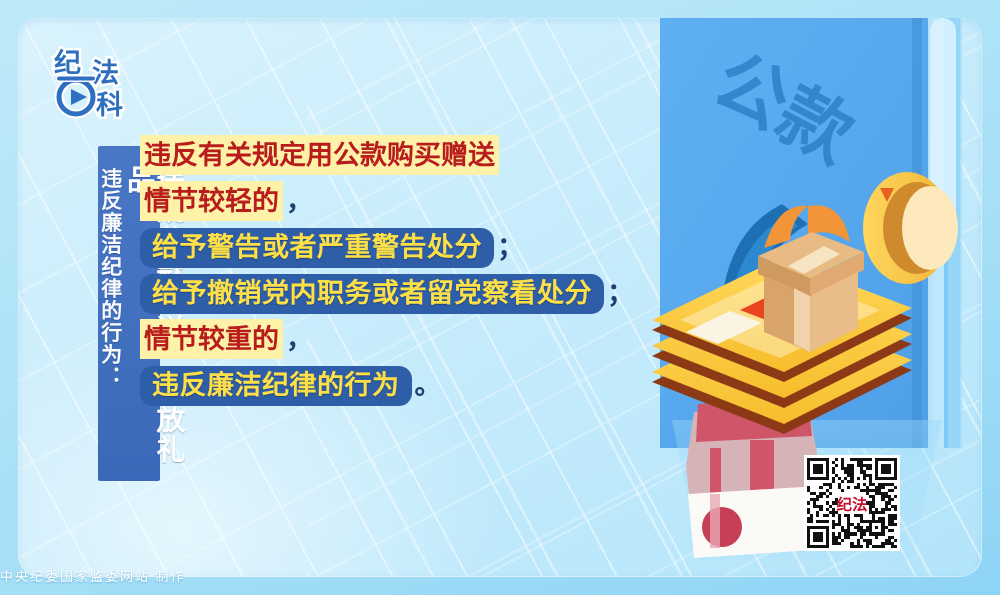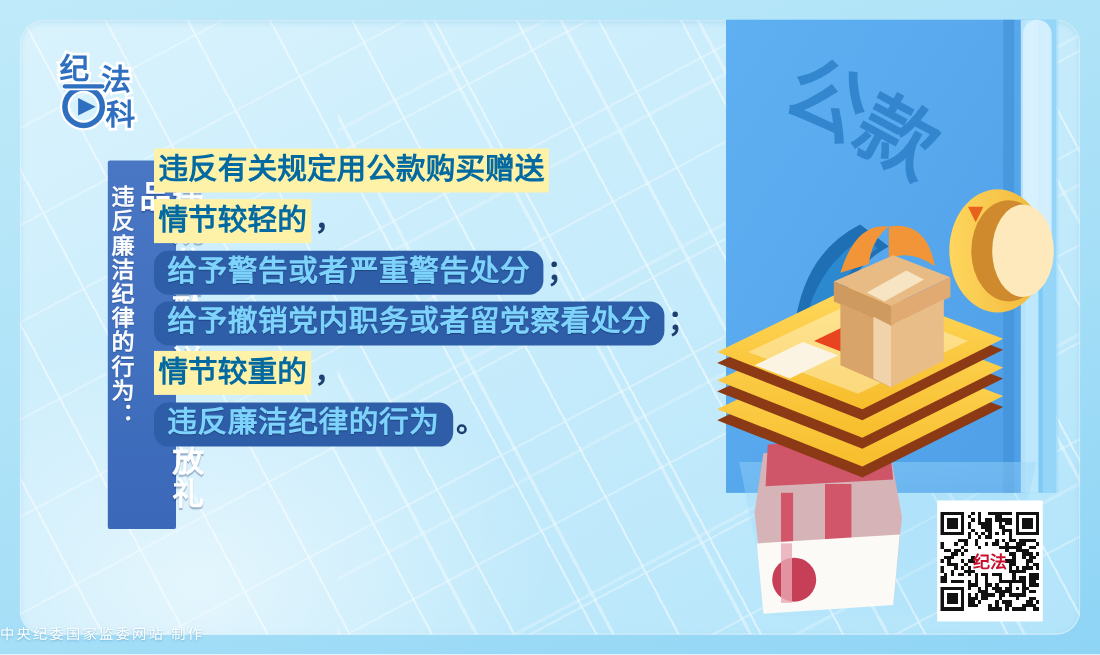--- a/index.html
+++ b/index.html
@@ -150,52 +150,52 @@
     font-size: 27px;
     color: #1d3f72;
     font-weight: bold;
   }
   .plain {
     color: #1d3f72;
     padding: 0 2px;
   }
   .hl-yellow {
     background: #fdf2a8;
-    color: #0369a1;
+    color: #b91c1c;
     padding: 4px 4px 5px 4px;
     box-decoration-break: clone;
     -webkit-box-decoration-break: clone;
   }
   .underline-orange {
     border-bottom: 2px solid #d9763a;
     padding-bottom: 3px;
   }
   .pill {
     display: inline-block;
     background: #2e5ea8;
-    color: #7dd3fc;
+    color: #fde047;
     font-weight: bold;
     border-radius: 13px;
     padding: 2px 12px 4px 12px;
     line-height: 34px;
     letter-spacing: 0.5px;
     text-shadow: 0 1px 1px rgba(10,30,70,0.4);
   }
   .punct {
     color: #1d3f72;
     padding-left: 3px;
   }
 
   
   .qr {
     position: absolute;
-    left: 852px;
+    left: 804px;
     top: 455px;
     width: 96px;
-    height: 110px;
+    height: 96px;
     background: #ffffff;
     padding: 3px;
     box-sizing: border-box;
   }
   .qr-canvas { display: block; width: 100%; height: 100%; }
 
   
   .credit {
     position: absolute;
     left: 0;

